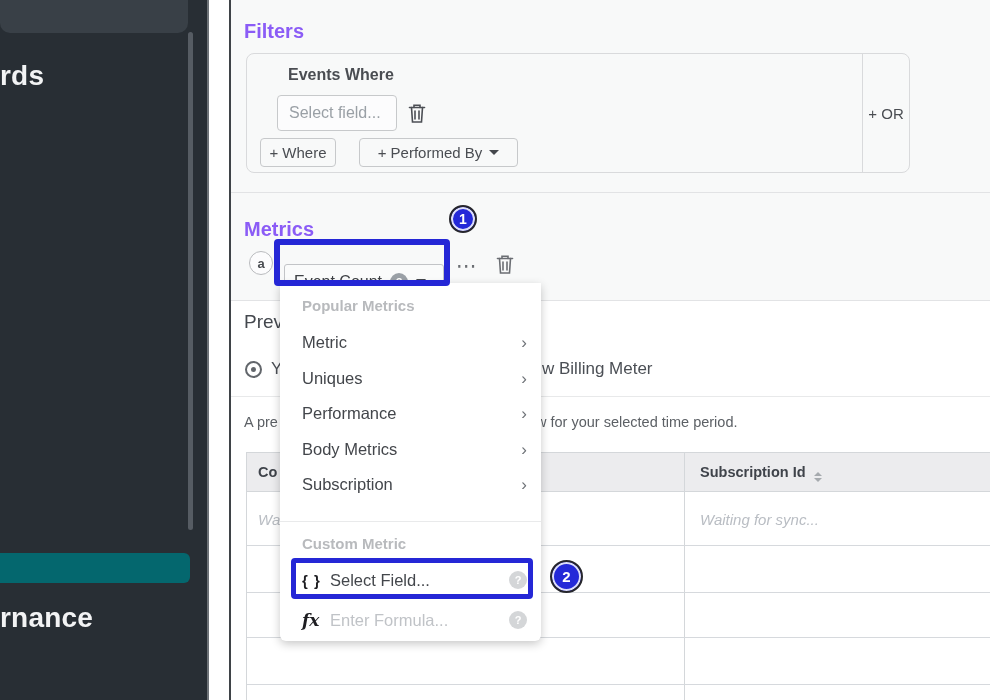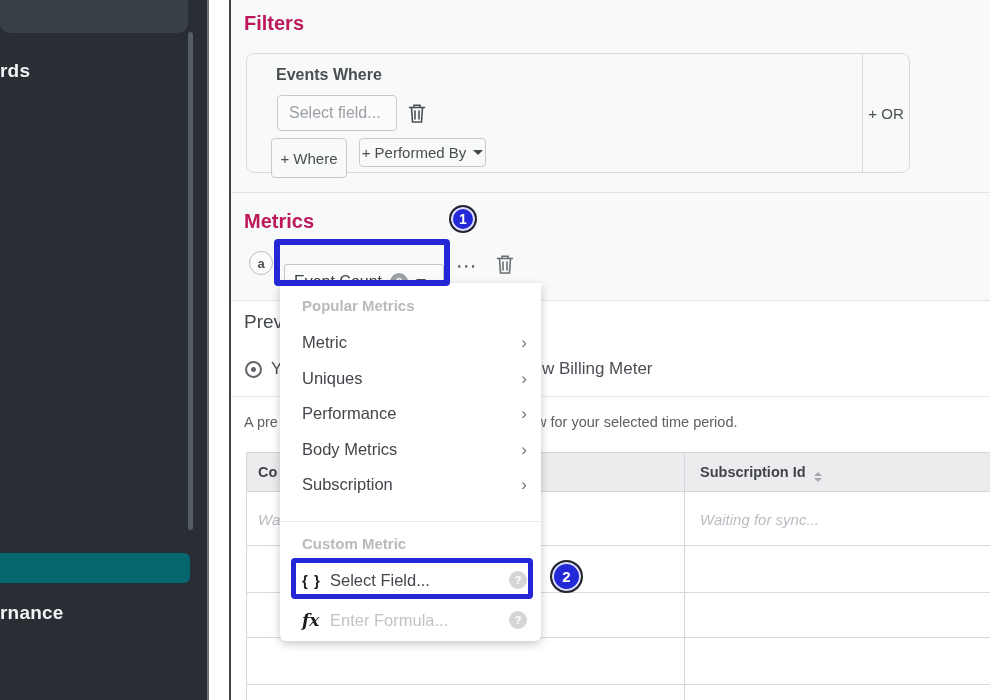--- a/index.html
+++ b/index.html
@@ -6,30 +6,30 @@
   #screen{
     position:relative;width:990px;height:700px;overflow:hidden;
     font-family:"Liberation Sans","DejaVu Sans",sans-serif;
     background:#ffffff;color:#3e4145;
   }
   .abs{position:absolute;}
 
   
   .sidebar{left:0;top:0;width:207px;height:700px;background:#282e34;}
   .sidebar-top-item{left:0;top:0;width:188px;height:33px;background:#394047;border-radius:0 0 10px 10px;}
-  .sidebar-label{color:#f2f3f4;font-weight:700;font-size:19px;letter-spacing:.2px;}
+  .sidebar-label{color:#f2f3f4;font-weight:700;font-size:28px;letter-spacing:.2px;}
   .sidebar-scroll-thumb{left:188px;top:32px;width:5px;height:498px;background:#565c63;border-radius:3px;}
   .sidebar-active{left:0;top:553px;width:190px;height:30px;background:#04676e;border-radius:0 6px 6px 0;}
   .sidebar-border{left:207px;top:0;width:2px;height:700px;background:#6d7277;}
   .content-border{left:229px;top:0;width:2px;height:700px;background:#3f4348;}
 
   
   .section-gray{background:#f8f9f9;}
   .h-divider{height:1px;background:#e2e3e5;}
-  .sec-title{font-size:20px;font-weight:700;color:#be185d;}
+  .sec-title{font-size:20px;font-weight:700;color:#8b5cf6;margin-top:8px;}
 
   
   .filter-card{left:246px;top:53px;width:664px;height:120px;border:1px solid #d9dadc;border-radius:8px;box-sizing:border-box;}
   .filter-card-divider{left:862px;top:53px;width:1px;height:120px;background:#d9dadc;}
   .group-label{font-size:16px;font-weight:700;color:#4a4d52;}
   .field-btn{
     box-sizing:border-box;border:1px solid #c7c9cb;border-radius:4px;background:#fcfcfd;
     display:flex;align-items:center;padding:0 11px;font-size:16px;color:#9aa0a6;
   }
   .chip-btn{
@@ -111,39 +111,39 @@
     <div class="abs sidebar-label" style="left:0;top:602px;">rnance</div>
   </div>
   <div class="abs sidebar-border"></div>
   <div class="abs content-border"></div>
 
   <div class="abs section-gray" style="left:231px;top:0;width:759px;height:192px;">
     <div class="abs sec-title" style="left:13px;top:12px;">Filters</div>
   </div>
   <div class="abs filter-card"></div>
   <div class="abs filter-card-divider"></div>
-  <div class="abs group-label" style="left:276px;top:66px;">Events Where</div>
+  <div class="abs group-label" style="left:288px;top:66px;">Events Where</div>
 
   <div class="abs field-btn" style="left:277px;top:95px;width:120px;height:36px;">
     <span>Select field...</span>
   </div>
 
   <svg class="abs trash-icon" style="left:407px;top:102px;" width="20" height="22" viewBox="0 0 20 22">
     <g fill="none" stroke="#4c4f55" stroke-width="1.6" stroke-linecap="round">
       <path d="M2.5 5.5h15"></path>
         <path d="M7 5.5V3.2h6v2.3"></path>
       <path d="M4.5 5.5l1 14.5h9l1-14.5"></path>
         <path d="M8 9v8M12 9v8"></path>
     </g>
   </svg>
 
-  <div class="abs chip-btn" style="left:271px;top:138px;width:76px;height:40px;">
+  <div class="abs chip-btn" style="left:260px;top:138px;width:76px;height:29px;">
     <span>+ Where</span>
   </div>
-  <div class="abs chip-btn" style="left:359px;top:138px;width:127px;height:29px;">
+  <div class="abs chip-btn" style="left:359px;top:138px;width:159px;height:29px;">
     <span>+ Performed By</span>
     <span class="caret" style="border-top-width:5px;"></span>
   </div>
   <div class="abs or-cell">
     <span>+ OR</span>
   </div>
 
   <div class="abs h-divider" style="left:231px;top:192px;width:759px;"></div>
 
   <div class="abs section-gray" style="left:231px;top:193px;width:759px;height:107px;">

